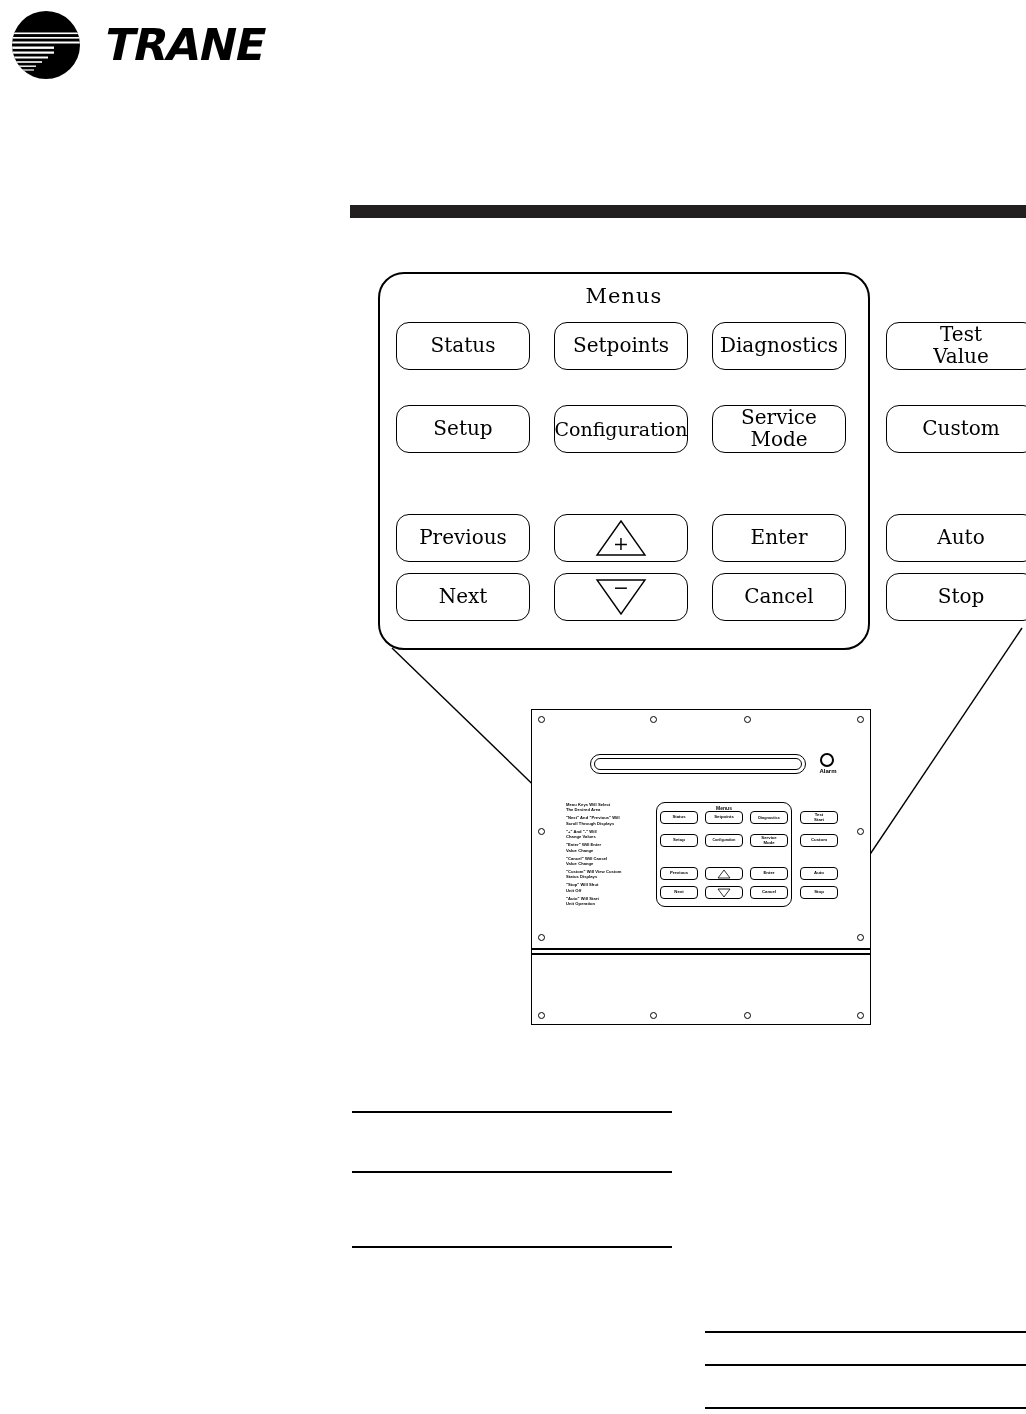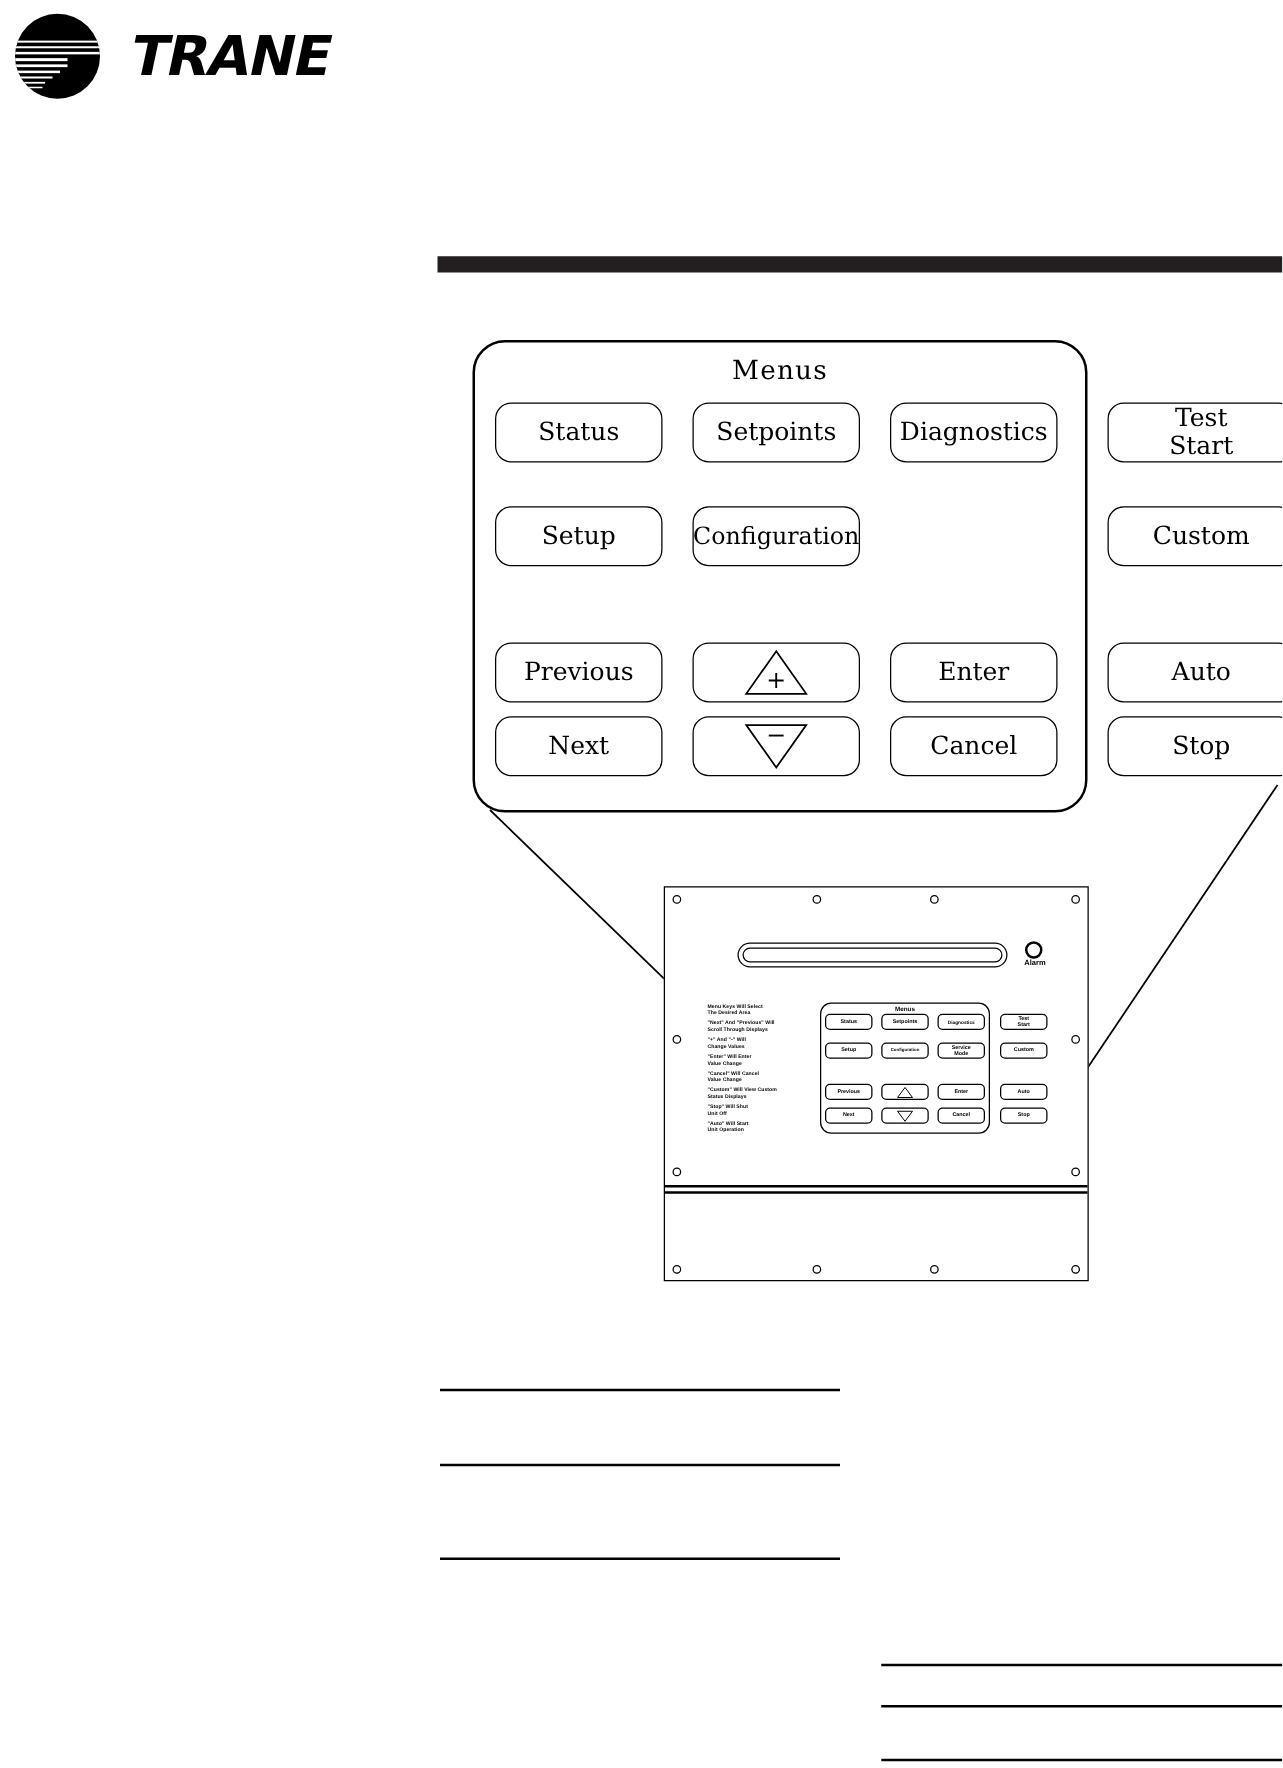--- a/index.html
+++ b/index.html
@@ -186,25 +186,29 @@
 
   <div id="keypad-callout">
     <div id="keypad-callout-title">Menus</div>
   </div>
 
   <div class="big-key menu col1 row1">Status</div>
   <div class="big-key menu col2 row1">Setpoints</div>
   <div class="big-key menu col3 row1">Diagnostics</div>
   <div class="big-key side col4 row1">
     <span style="white-space:pre-line">Test
-Start</span>
+Value</span>
   </div>
 
   <div class="big-key menu col1 row2">Setup</div>
   <div class="big-key menu col2 row2" style="font-size:19px">Configuration</div>
+  <div class="big-key menu col3 row2">
+    <span style="white-space:pre-line">Service
+Mode</span>
+  </div>
   <div class="big-key side col4 row2">Custom</div>
 
   <div class="big-key menu col1 row3">Previous</div>
   <div class="big-key menu col2 row3">
     <svg class="tri" width="54" height="40" viewBox="0 0 54 40">
       <polygon points="27,3 51,37 3,37" fill="none" stroke="#000" stroke-width="1.4"></polygon>
       <text x="27" y="32" text-anchor="middle" font-family="DejaVu Serif, serif" font-size="19" fill="#000">+</text>
     </svg>
   </div>
   <div class="big-key menu col3 row3">Enter</div>

